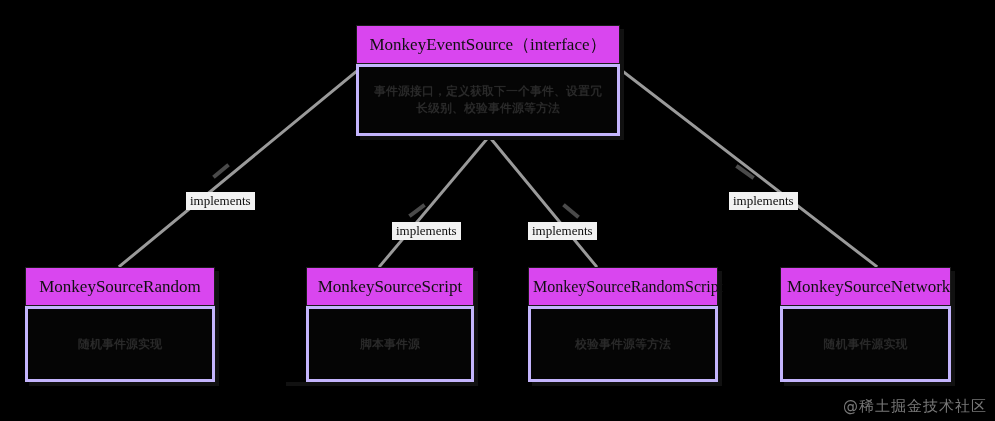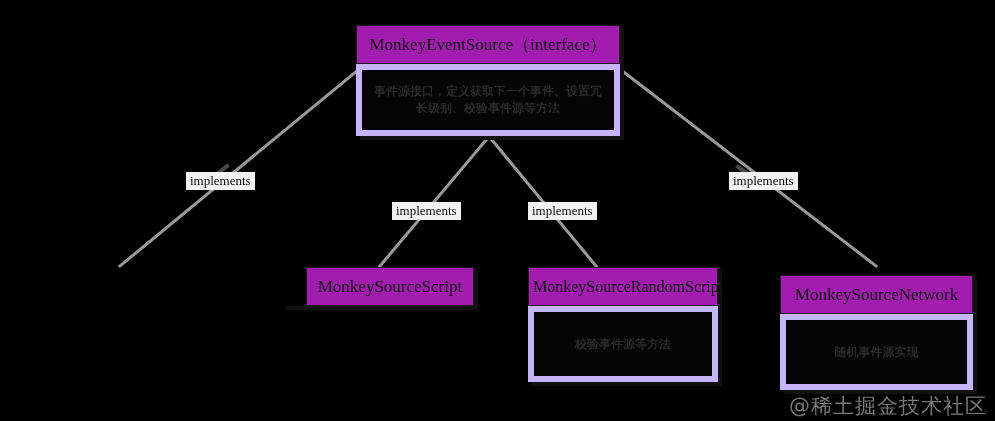--- a/index.html
+++ b/index.html
@@ -26,41 +26,41 @@
     pointer-events: none;
   }
 
   
   .uml-box {
     position: absolute;
     box-sizing: border-box;
   }
   .uml-header {
     box-sizing: border-box;
-    background: #a21caf;
+    background: #d946ef;
     border: 1px solid #1b1b1b;
     color: #101010;
     font-size: 17px;
     line-height: 21px;
     text-align: center;
     display: flex;
     align-items: center;
     justify-content: center;
     padding: 3px 6px;
     position: relative;
     z-index: 3;
   }
   .uml-header .hdr-text {
     display: block;
     width: 100%;
   }
   .uml-body {
     box-sizing: border-box;
     background: #050505;
-    border: 6px solid #c4b5fd;
+    border: 3px solid #c4b5fd;
     color: #262626;
     font-size: 12px;
     line-height: 17px;
     text-align: center;
     display: flex;
     align-items: center;
     justify-content: center;
     padding: 4px 10px;
     position: relative;
     z-index: 3;
@@ -103,52 +103,53 @@
   #box-interface .uml-header { height: 39px; }
   #box-interface .uml-body { height: 72px; }
 
   
   .leaf-box .uml-header { height: 39px; }
   .leaf-box .uml-body   { height: 76px; }
 
   #box-random        { left: 25px;  top: 267px; width: 190px; }
   #box-script        { left: 282px; top: 267px; width: 192px; padding-left: 24px; }
   #box-randomscript  { left: 528px; top: 267px; width: 190px; }
-  #box-network       { left: 780px; top: 267px; width: 193px; margin-top: 8px; }
+  #box-network       { left: 780px; top: 267px; width: 171px; }
 
   #box-randomscript .uml-header {
     font-size: 16px;
     line-height: 19px;
     padding: 3px 4px;
   }
 
   
   .edge-label {
     position: absolute;
     background: #f2f2f2;
     color: #0d0d0d;
     font-size: 13px;
     line-height: 16px;
     padding: 1px 4px;
     white-space: nowrap;
     z-index: 5;
     font-family: "Liberation Serif", "DejaVu Serif", serif;
+    margin-top: 20px;
   }
   #label-implements-1 { left: 186px; top: 172px; }
   #label-implements-2 { left: 392px; top: 202px; }
   #label-implements-3 { left: 528px; top: 202px; }
   #label-implements-4 { left: 729px; top: 172px; }
 
   
   #watermark {
     position: absolute;
     right: 8px;
     bottom: 4px;
     color: #8c8c8c;
-    font-size: 21px;
+    font-size: 15px;
     line-height: 22px;
     letter-spacing: 1px;
     white-space: nowrap;
     z-index: 8;
     font-family: "DejaVu Sans", sans-serif;
     opacity: 0.85;
   }
 </style>
 </head>
 <body>
@@ -172,24 +173,35 @@
 
   <div class="uml-box" id="box-interface">
     <div class="uml-header">
       <span class="hdr-text">MonkeyEventSource（interface）</span>
     </div>
     <div class="uml-body">
       <span class="body-text">事件源接口，定义获取下一个事件、设置冗长级别、校验事件源等方法</span>
     </div>
   </div>
 
+  <div class="uml-box leaf-box" id="box-random">
+    <div class="uml-header">
+      <span class="hdr-text">MonkeySourceRandom</span>
+    </div>
+    <div class="uml-body">
+      <span class="body-text">随机事件源实现</span>
+    </div>
+  </div>
 
   <div class="uml-box leaf-box" id="box-script">
     <div class="uml-header">
       <span class="hdr-text">MonkeySourceScript</span>
+    </div>
+    <div class="uml-body">
+      <span class="body-text">脚本事件源</span>
     </div>
   </div>
 
   <div class="uml-box leaf-box" id="box-randomscript">
     <div class="uml-header">
       <span class="hdr-text">MonkeySourceRandomScript</span>
     </div>
     <div class="uml-body">
       <span class="body-text">校验事件源等方法</span>
     </div>

